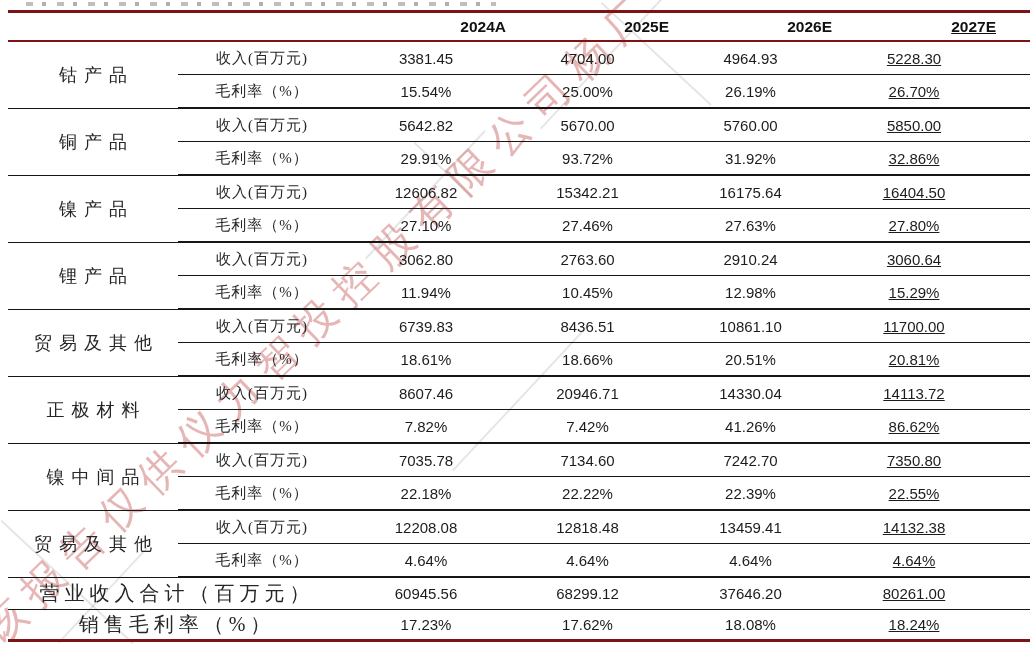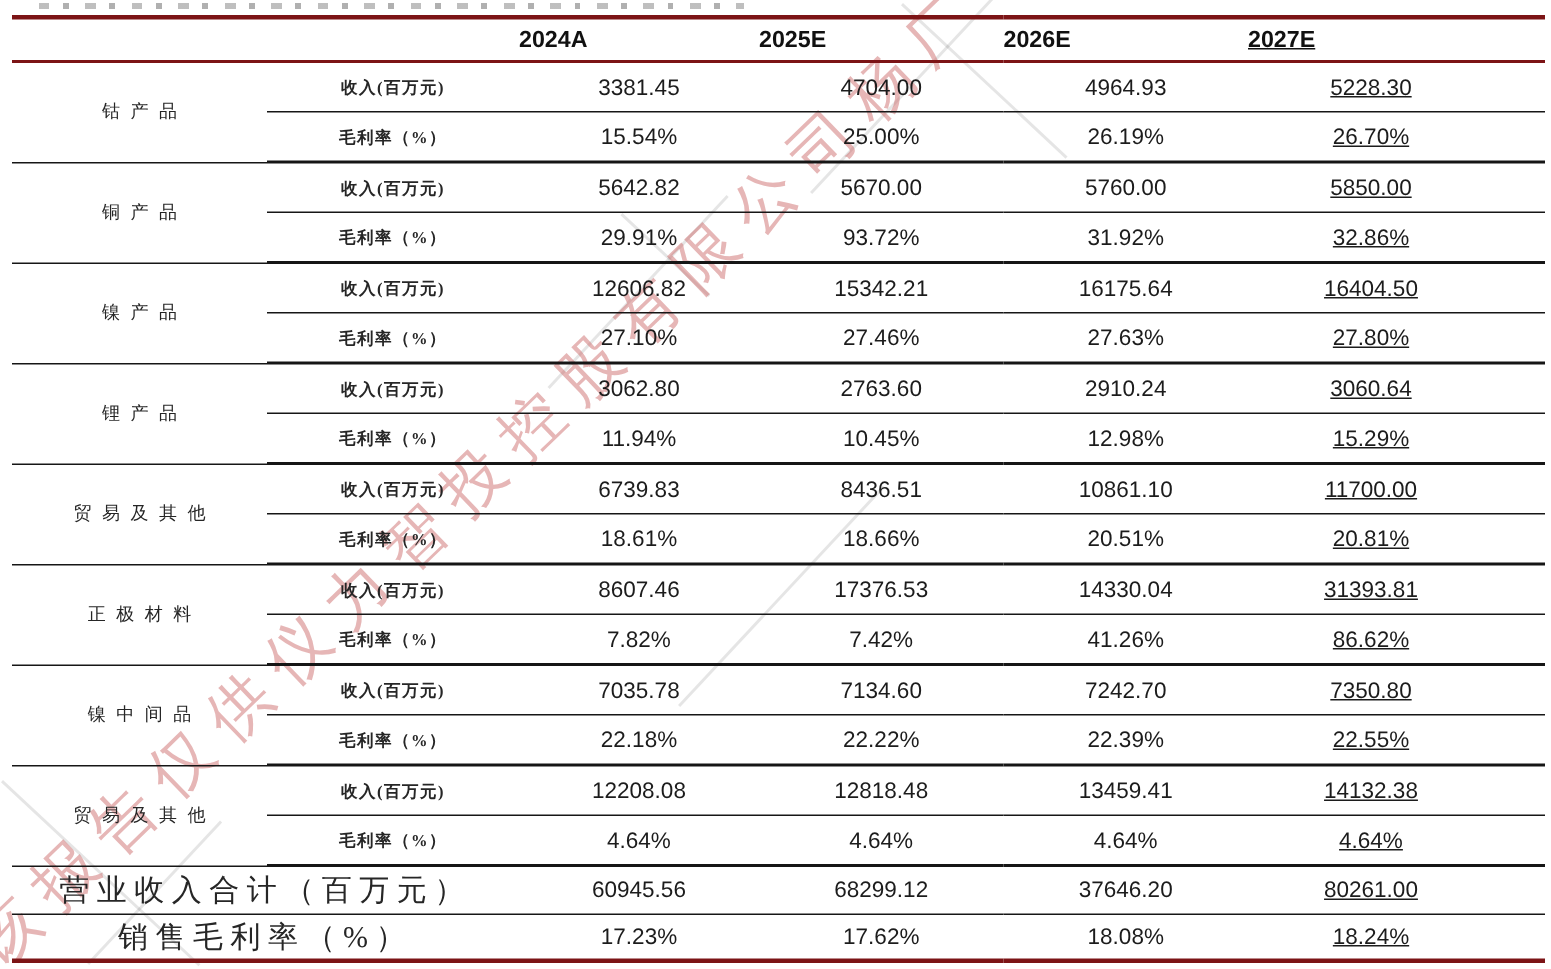--- a/index.html
+++ b/index.html
@@ -28,27 +28,27 @@
     position:absolute;left:26px;top:2px;width:470px;height:4px;opacity:.55;
     background:repeating-linear-gradient(90deg,#8a8a8a 0 7px,transparent 7px 16px,#6f6f6f 16px 20px,transparent 20px 31px);
   }
   
   .tbl-wrap{position:absolute;left:8px;top:10px;width:1022px;z-index:1;}
   table{border-collapse:collapse;table-layout:fixed;width:1022px;background:transparent;}
   col.c-cat{width:170px;} col.c-met{width:168px;}
   col.c-v1{width:160px;} col.c-v2{width:163px;} col.c-v3{width:163px;} col.c-v4{width:198px;}
   thead th{
     height:27px;border-top:3px solid #7c1416;border-bottom:2px solid #7c1416;
-    font-size:15.5px;font-weight:bold;color:#111;text-align:left;vertical-align:middle;padding:0;
+    font-size:15.5px;font-weight:bold;color:#111;text-align:right;vertical-align:middle;padding:0;
   }
   td{height:32px;vertical-align:middle;text-align:center;font-size:15px;padding:0;}
   th.last,td.last{padding-right:34px;text-decoration:underline;}
   .zh{font-family:"Liberation Serif","DejaVu Serif",serif;color:#262626;}
-  td.cat{letter-spacing:7px;padding-left:7px;font-size:12px;}
-  td.met{letter-spacing:1px;font-size:11px;font-weight:bold;}
+  td.cat{letter-spacing:7px;padding-left:7px;font-size:18px;}
+  td.met{letter-spacing:1px;font-size:15px;}
   td.val{font-size:15px;color:#1c1c1c;}
   tr.r-rev td{border-bottom:1px solid #161616;}
   tr.r-mar td{border-bottom:2px solid #161616;}
   tr.r-total-rev td{height:31px;border-bottom:1px solid #161616;}
   tr.r-total-mar td{height:29px;border-bottom:3px solid #7c1416;}
   td.tlabel{letter-spacing:5px;font-size:20px;}
 </style>
 </head>
 <body>
 
@@ -164,23 +164,23 @@
       <td class="val">18.61%</td>
       <td class="val">18.66%</td>
       <td class="val">20.51%</td>
       <td class="val last">20.81%</td>
     </tr>
 
     <tr class="r-rev">
       <td class="cat zh" rowspan="2">正极材料</td>
       <td class="met zh">收入(百万元)</td>
       <td class="val">8607.46</td>
-      <td class="val">17376.53</td>
+      <td class="val">20946.71</td>
       <td class="val">14330.04</td>
-      <td class="val last">31393.81</td>
+      <td class="val last">14113.72</td>
     </tr>
     <tr class="r-mar">
       <td class="met zh">毛利率（%）</td>
       <td class="val">7.82%</td>
       <td class="val">7.42%</td>
       <td class="val">41.26%</td>
       <td class="val last">86.62%</td>
     </tr>
 
     <tr class="r-rev">

